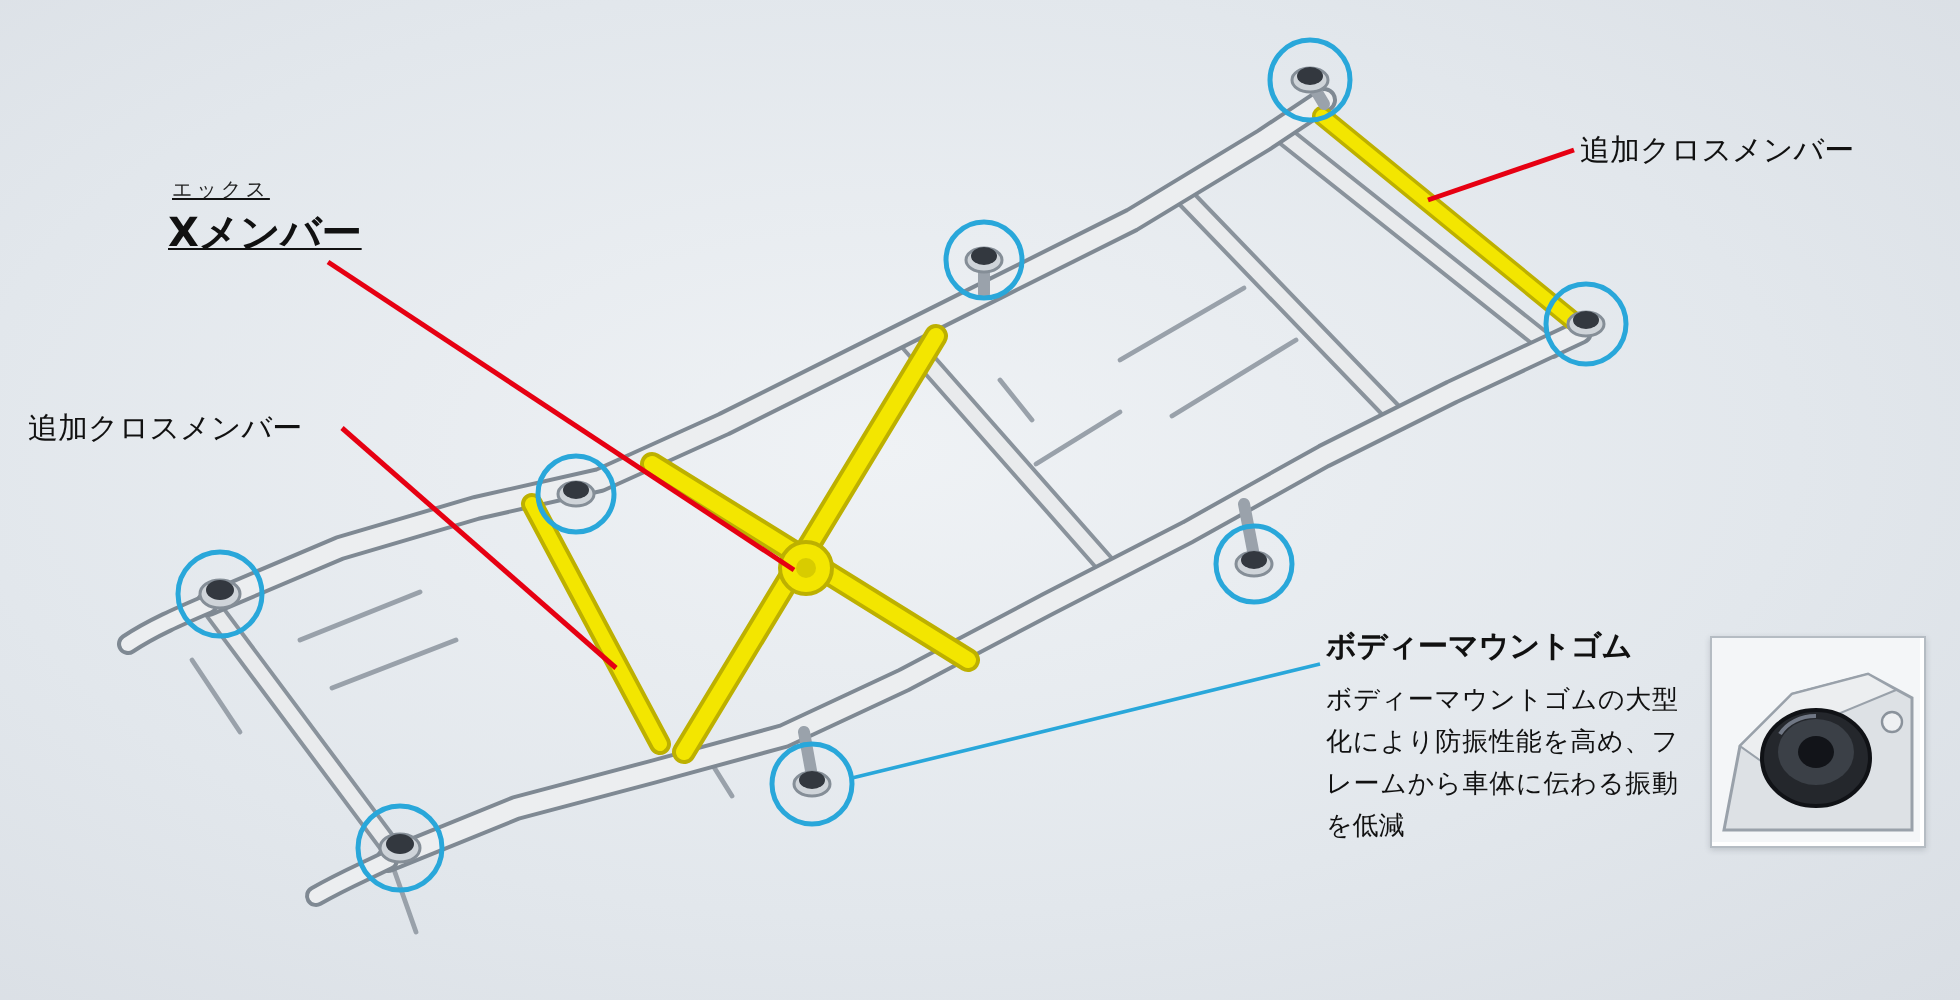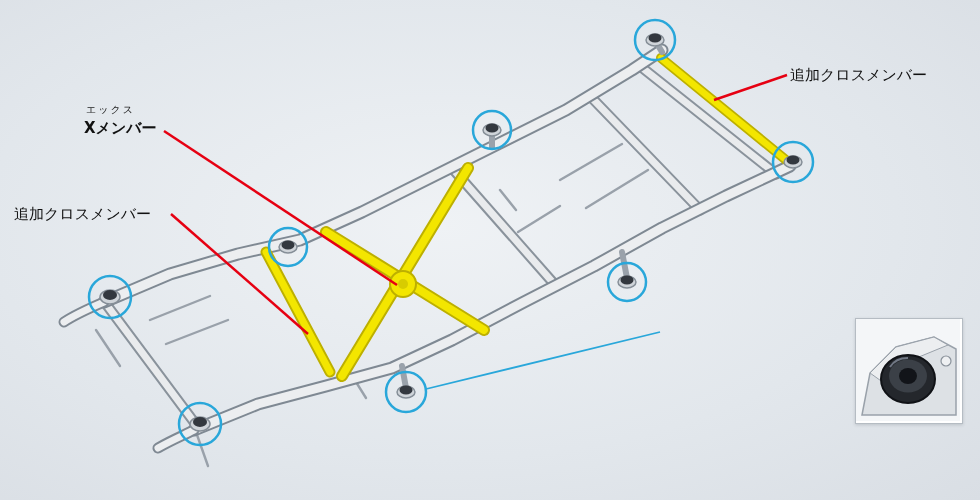--- a/index.html
+++ b/index.html
@@ -6,21 +6,21 @@
   body{
     width:980px;height:500px;
     background:radial-gradient(ellipse at 45% 45%, #eff2f5 0%, #e2e7ec 60%, #d9dee4 100%);
     font-family:"DejaVu Sans","Liberation Sans",sans-serif;
     overflow:hidden;
   }
   .stage{position:relative;width:980px;height:500px;}
   .art{position:absolute;left:0;top:0;z-index:1;}
   .label{position:absolute;z-index:3;color:#111;white-space:nowrap;}
   .furigana{display:block;font-size:10px;letter-spacing:2px;color:#222;margin:0 0 1px 2px;}
-  .label-main{font-size:15px;font-weight:bold;}
+  .label-main{font-size:20px;font-weight:bold;}
   .label-bold{font-size:15px;font-weight:normal;}
   .callout{position:absolute;left:663px;top:314px;width:176px;z-index:3;color:#111;}
   .callout-title{font-size:15px;font-weight:bold;margin:0;}
   .callout-desc{font-size:13px;line-height:1.62;margin:7px 0 0;text-align:justify;}
   .inset{
     position:absolute;left:855px;top:318px;width:106px;height:104px;z-index:3;
     background:#fff;border:1px solid #b5bcc3;box-shadow:0 1px 3px rgba(40,50,60,.18);
   }
   .inset svg{display:block;}
 </style>
@@ -142,29 +142,33 @@
     </g>
 
     <g fill="none">
       <path d="M164,131 L397,285" stroke="#e60012" stroke-width="2.5"></path>
       <path d="M171,214 L308,334" stroke="#e60012" stroke-width="2.5"></path>
       <path d="M787,75 L714,100" stroke="#e60012" stroke-width="2.5"></path>
       <path d="M426,389 L660,332" stroke="#29a7da" stroke-width="1.8"></path>
     </g>
   </svg>
 
-  <div class="label" style="left:84px;top:103px;">
+  <div class="label" style="left:84px;top:88px;text-decoration:underline;">
     <span class="furigana">エックス</span>
     <span class="label-main">Xメンバー</span>
   </div>
 
   <div class="label label-bold" style="left:14px;top:205px;">追加クロスメンバー</div>
 
   <div class="label label-bold" style="left:790px;top:66px;">追加クロスメンバー</div>
 
+  <div class="callout">
+    <p class="callout-title">ボディーマウントゴム</p>
+    <p class="callout-desc">ボディーマウントゴムの大型化により防振性能を高め、フレームから車体に伝わる振動を低減</p>
+  </div>
 
   <div class="inset">
     <svg width="104" height="102" viewBox="0 0 104 102">
       <rect x="0" y="0" width="104" height="102" fill="#f4f6f8"></rect>
       <polygon points="6,96 14,54 40,28 78,18 100,30 100,96" fill="#dde1e5" stroke="#99a1aa" stroke-width="1.5"></polygon>
       <polygon points="14,54 40,28 78,18 92,26 58,40 28,64" fill="#eceef0" stroke="#99a1aa" stroke-width="1"></polygon>
       <ellipse cx="52" cy="60" rx="27" ry="24" fill="#24272c" stroke="#101216" stroke-width="2"></ellipse>
       <ellipse cx="52" cy="57" rx="19" ry="16.5" fill="#3b4047"></ellipse>
       <ellipse cx="52" cy="57" rx="9" ry="8" fill="#121419"></ellipse>
       <path d="M34,48 a20,17 0 0 1 18,-9" stroke="#707784" stroke-width="2" fill="none"></path>

